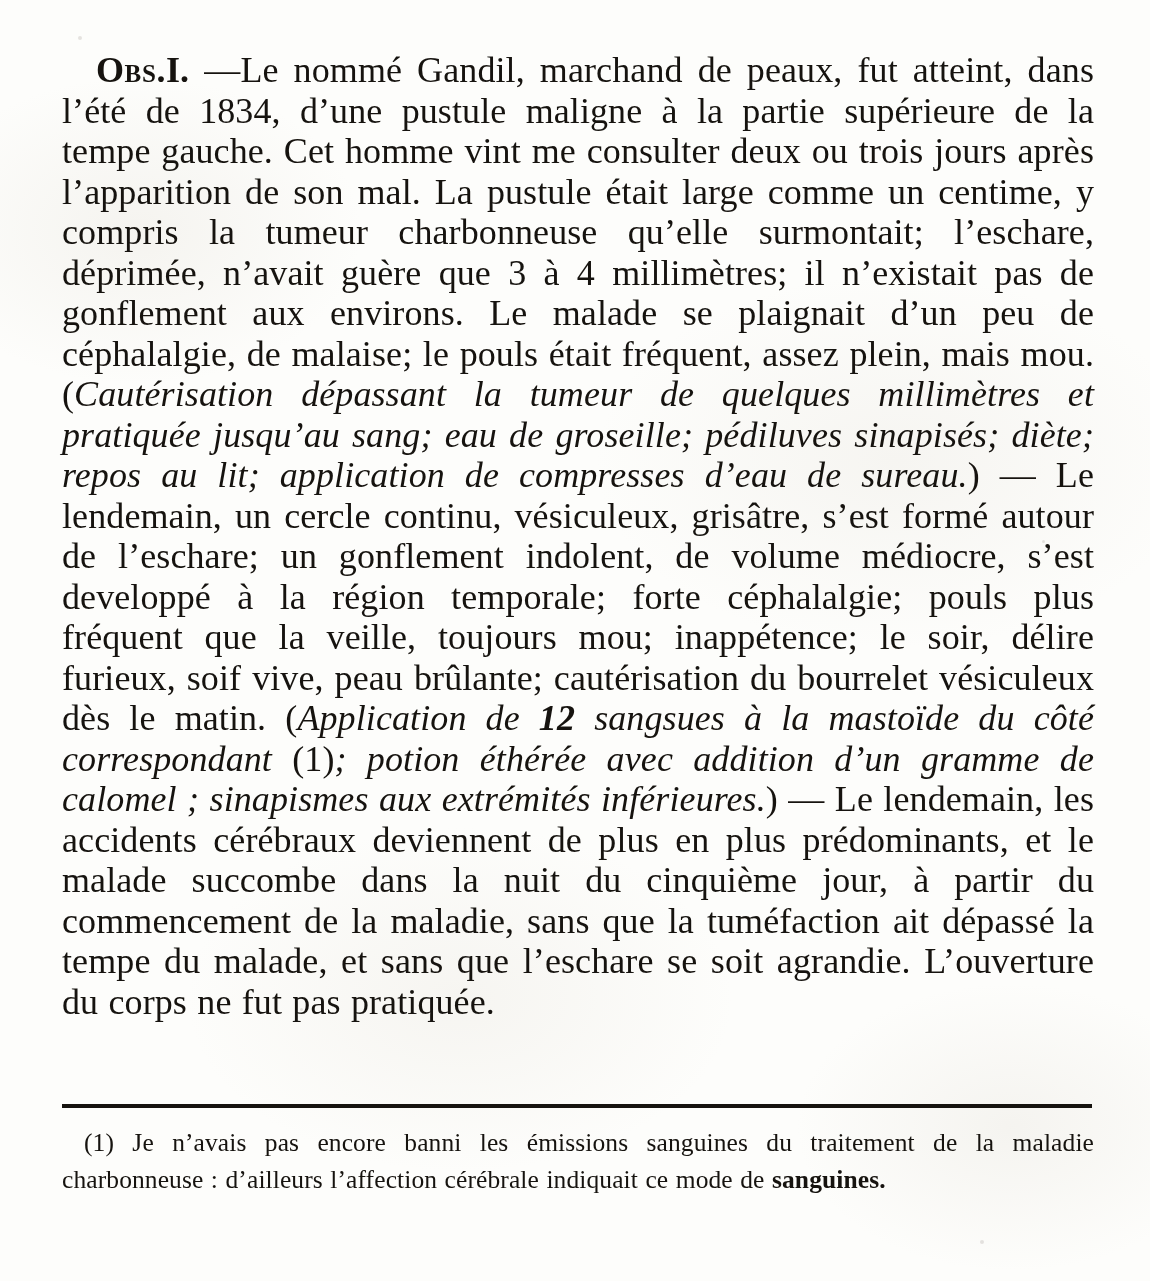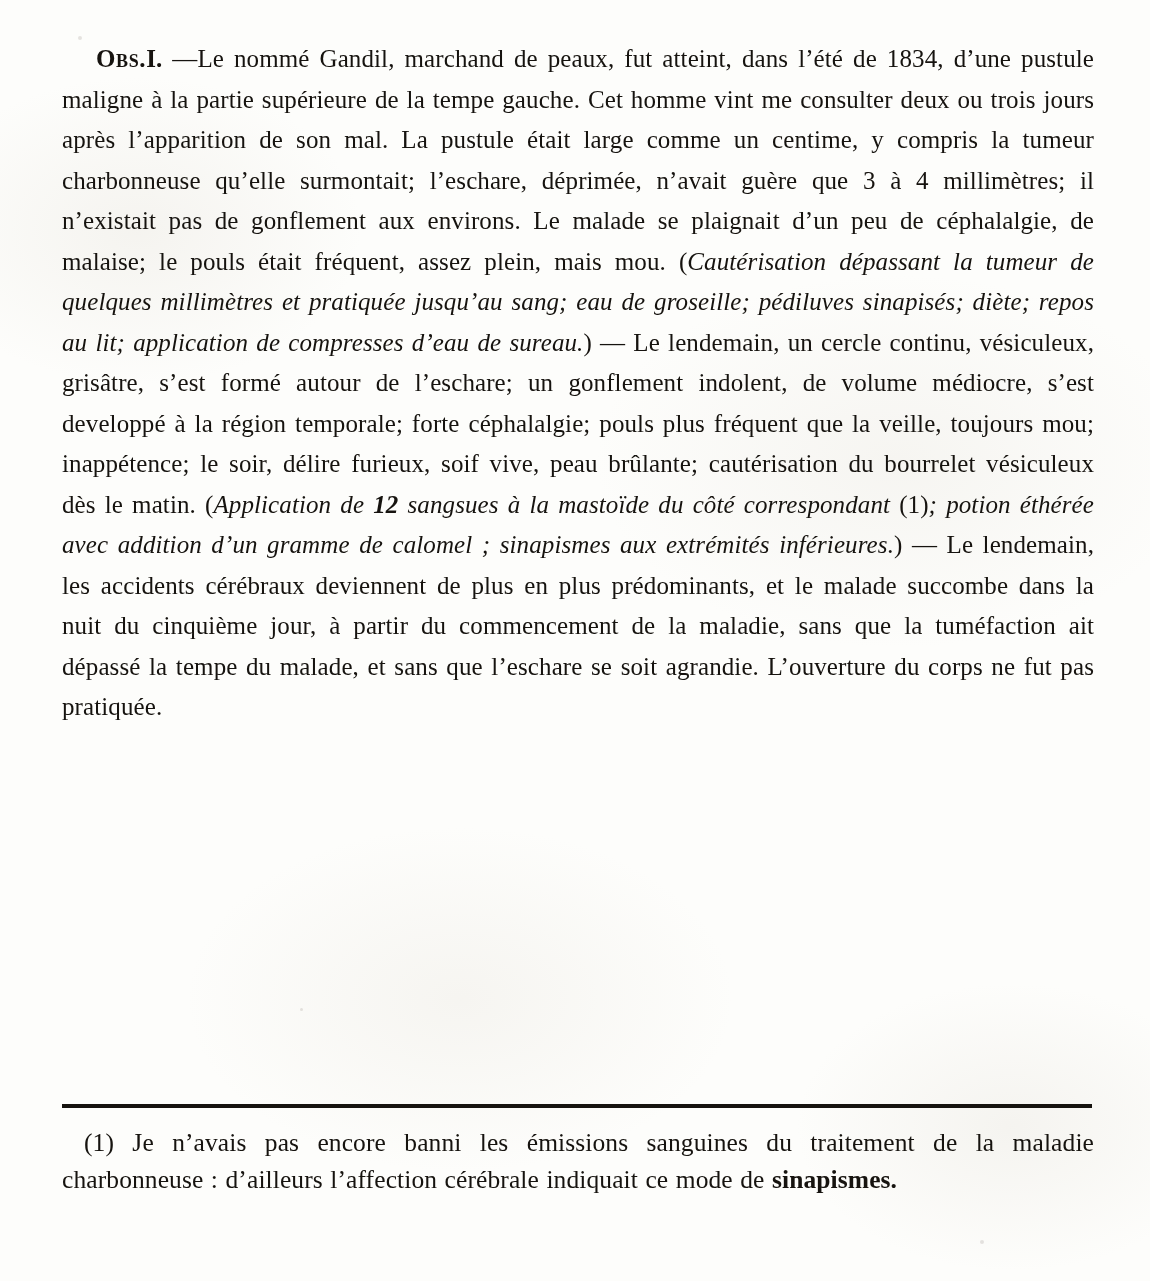--- a/index.html
+++ b/index.html
@@ -26,21 +26,21 @@
       radial-gradient(ellipse 300px 200px at 88% 88%, rgba(212,206,194,0.20), rgba(255,255,255,0) 72%),
       #fdfdfb;
   }
   .content {
     position: absolute;
     left: 62px;
     top: 14px;
     width: 1032px;
   }
   .body-text {
-    font-size: 25px;
+    font-size: 36px;
     line-height: 40.5px;
     text-align: justify;
     text-justify: inter-word;
     letter-spacing: 0.1px;
     word-spacing: 1.2px;
   }
   .body-text .indent {
     display: inline-block;
     width: 34px;
   }
@@ -97,19 +97,19 @@
 
 <div class="content">
   <p class="body-text">
     <span class="indent"></span><span class="smallcaps">Obs.</span><span class="obs-num">I.</span> <span>—</span><span>Le nommé Gandil, marchand de peaux, fut atteint, dans l’été de 1834, d’une pustule maligne à la partie supérieure de la tempe gauche. Cet homme vint me consulter deux ou trois jours après l’apparition de son mal. La pustule était large comme un centime, y compris la tumeur charbonneuse qu’elle surmontait; l’eschare, déprimée, n’avait guère que 3 à 4 millimètres; il n’existait pas de gonflement aux environs. Le malade se plaignait d’un peu de céphalalgie, de malaise; le pouls était fréquent, assez plein, mais mou. (</span><span class="ital">Cautérisation dépassant la tumeur de quelques millimètres et pratiquée jusqu’au sang; eau de groseille; pédiluves sinapisés; diète; repos au lit; application de compresses d’eau de sureau.</span><span>) — Le lendemain, un cercle continu, vésiculeux, grisâtre, s’est formé autour de l’eschare; un gonflement indolent, de volume médiocre, s’est developpé à la région temporale; forte céphalalgie; pouls plus fréquent que la veille, toujours mou; inappétence; le soir, délire furieux, soif vive, peau brûlante; cautérisation du bourrelet vésiculeux dès le matin. (</span><span class="ital">Application de </span><span class="ital bold">12</span><span class="ital"> sangsues à la mastoïde du côté correspondant</span><span> (1)</span><span class="ital">; potion éthérée avec addition d’un gramme de calomel ; sinapismes aux extrémités inférieures.</span><span>) — Le lendemain, les accidents cérébraux deviennent de plus en plus prédominants, et le malade succombe dans la nuit du cinquième jour, à partir du commencement de la maladie, sans que la tuméfaction ait dépassé la tempe du malade, et sans que l’eschare se soit agrandie. L’ouverture du corps ne fut pas pratiquée.</span>
   </p>
 </div>
 
 <div class="rule"></div>
 
 <div class="footnote">
-  <span class="indent"></span><span>(1)</span><span> Je n’avais pas encore banni les émissions sanguines du traitement de la maladie charbonneuse : d’ailleurs l’affection cérébrale indiquait ce mode de </span><span class="bold">sinapismes.</span>
+  <span class="indent"></span><span>(1)</span><span> Je n’avais pas encore banni les émissions sanguines du traitement de la maladie charbonneuse : d’ailleurs l’affection cérébrale indiquait ce mode de </span><span class="bold">sanguines.</span>
 </div>
 
 <div class="speck" style="left:78px; top:36px; width:4px; height:4px;"></div>
 <div class="speck" style="left:1042px; top:540px; width:3px; height:3px;"></div>
 <div class="speck" style="left:300px; top:1008px; width:3px; height:3px;"></div>
 <div class="speck" style="left:980px; top:1240px; width:4px; height:4px;"></div>
 
 </body></html>

